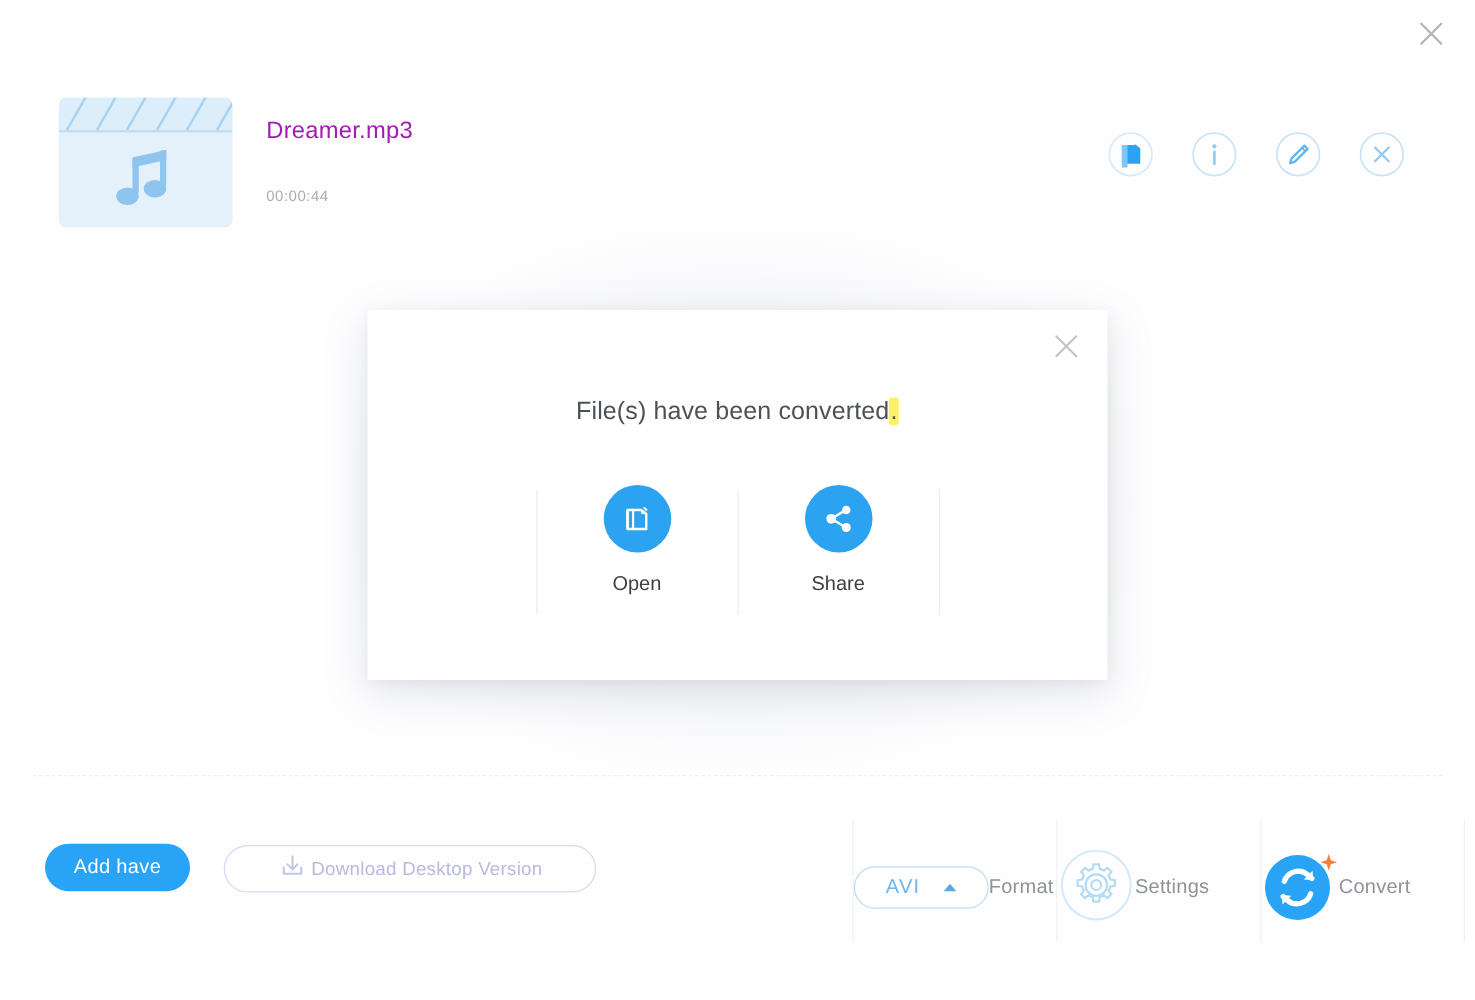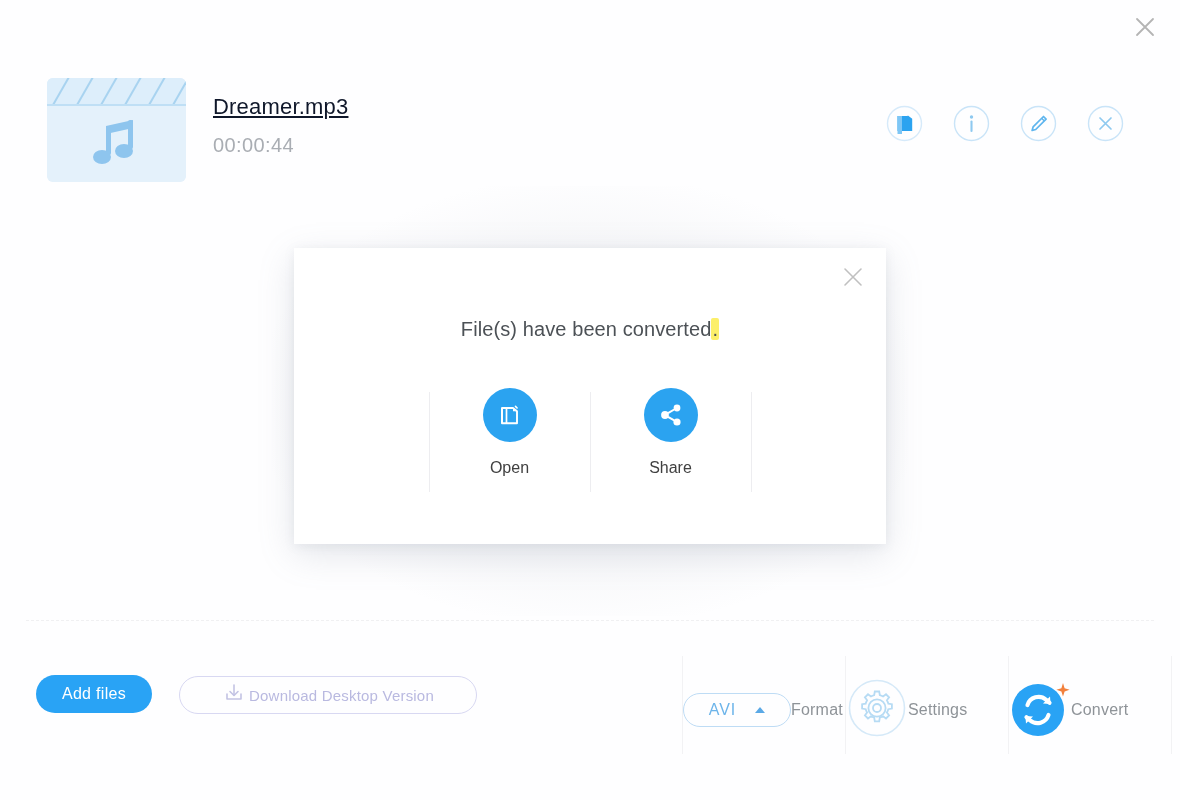--- a/index.html
+++ b/index.html
@@ -35,28 +35,27 @@
     width: 139px; height: 104px;
     border-radius: 6px;
     overflow: hidden;
     background: #e4f1fb;
   }
   .thumb svg { display: block; }
   .file-meta {
     position: absolute; left: 166px; top: 16px;
   }
   .file-name {
-    font-size: 22px;
-    color: #0f172a;
+    font-size: 19px;
+    color: #a21caf;
     letter-spacing: .2px;
-    text-decoration: underline;
   }
   .file-dur {
-    margin-top: 14px;
-    font-size: 20px;
+    margin-top: 34px;
+    font-size: 12px;
     color: #a9adb3;
     letter-spacing: .4px;
   }
 
   
   .file-actions {
     position: absolute; right: 8px; top: 28px;
     display: flex; gap: 28px; align-items: center;
   }
   .act-ic {
@@ -341,21 +340,21 @@
       </div>
 
       <div class="m-divider"></div>
 
     </div>
   </div>
 
   <div class="dashed"></div>
 
   <div class="bottom">
-    <div class="add-files">Add files</div>
+    <div class="add-files">Add have</div>
   </div>
 
   <div class="dl-btn">
     <span>
       <svg width="24" height="24" viewBox="0 0 24 24" fill="none">
         <path d="M12 4 v10" stroke="#c3c3e4" stroke-width="1.6" stroke-linecap="round"></path>
         <path d="M8 10.5 L12 14.5 L16 10.5" stroke="#c3c3e4" stroke-width="1.6" stroke-linecap="round" stroke-linejoin="round"></path>
         <path d="M5 13 v5 h14 v-5" stroke="#c3c3e4" stroke-width="1.6" stroke-linecap="round" stroke-linejoin="round"></path>
       </svg>
     </span>

